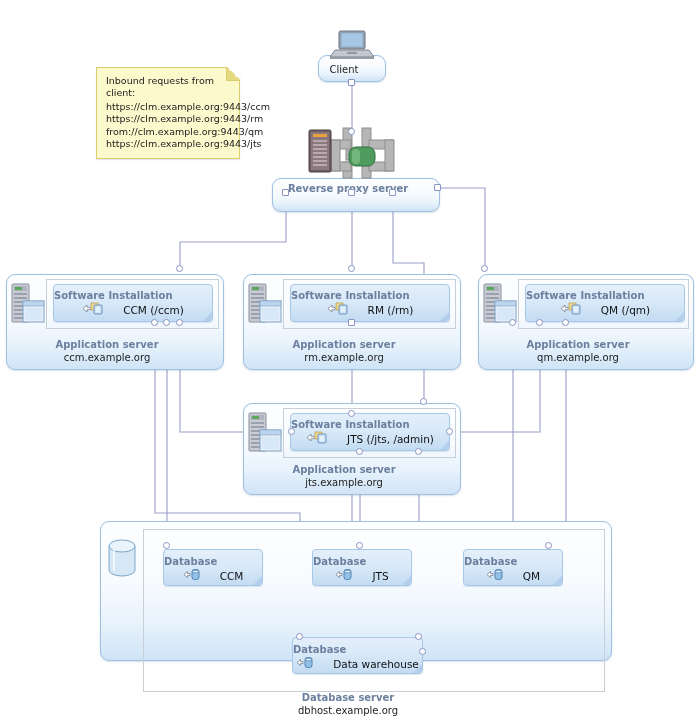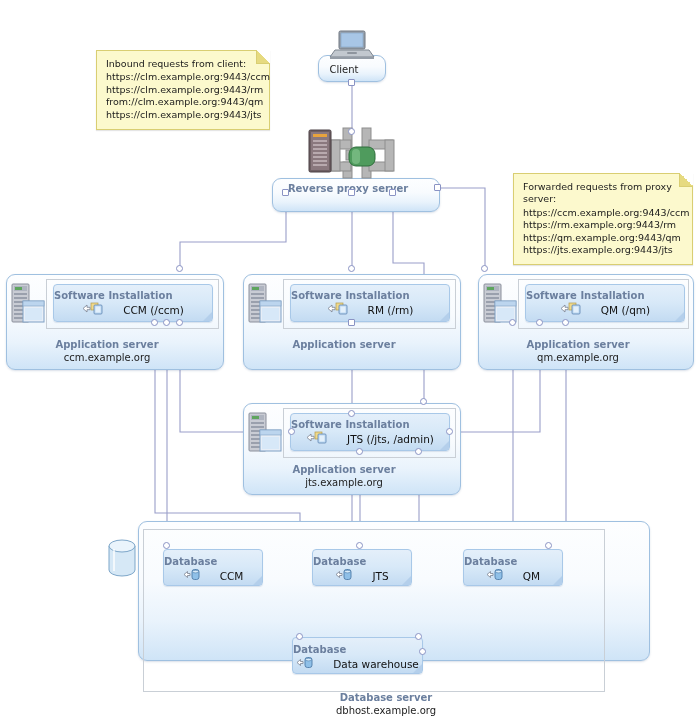--- a/index.html
+++ b/index.html
@@ -166,37 +166,29 @@
       <path d="M566,322 L566,651 L423,651"></path>
 
       <path d="M360,470 L360,545"></path>
 
       <path d="M419,470 L419,636"></path>
 
       <path d="M155,322 L155,513 L300,513 L300,636"></path>
     </g>
   </svg>
 
-  <div class="node note" style="left:96px; top:50px; width:174px;">
+  <div class="node note" style="left:96px; top:67px; width:144px;">
     <div class="fold"></div>
     <div class="note-title">Inbound requests from client:</div>
     <div class="note-url">https://clm.example.org:9443/ccm</div>
     <div class="note-url">https://clm.example.org:9443/rm</div>
     <div class="note-url">from://clm.example.org:9443/qm</div>
     <div class="note-url">https://clm.example.org:9443/jts</div>
   </div>
 
-  <div class="node note" style="left:513px; top:173px; width:180px;">
-    <div class="fold"></div>
-    <div class="note-title">Forwarded requests from proxy server:</div>
-    <div class="note-url">https://ccm.example.org:9443/ccm</div>
-    <div class="note-url">https://rm.example.org:9443/rm</div>
-    <div class="note-url">https://qm.example.org:9443/qm</div>
-    <div class="note-url">https://jts.example.org:9443/jts</div>
-  </div>
 
   <div class="node host" style="left:318px; top:55px; width:68px; height:27px;">
     <div class="host-caption" style="top:6px;">
       <span class="host-fqdn">Client</span>
     </div>
   </div>
   <div class="node host-icon" style="left:327px; top:30px;">
     <svg width="50" height="32" viewBox="0 0 50 32">
       <rect x="12" y="1" width="26" height="18" rx="1.5" fill="#9aa3ad" stroke="#6e7681" stroke-width="1"></rect>
       <rect x="14" y="3" width="22" height="14" fill="#a8c6e6" stroke="#7fa0c4" stroke-width="0.6"></rect>
@@ -284,20 +276,21 @@
         </svg>
       </span>
       <span>CCM (/ccm)</span>
     </div>
     <div class="corner"></div>
   </div>
 
   <div class="node host" style="left:243px; top:274px; width:218px; height:96px;">
     <div class="host-caption" style="top:64px;">
       <div class="host-role">Application server</div>
+      <div class="host-fqdn">rm.example.org</div>
     </div>
   </div>
   <div class="node inner-frame" style="left:283px; top:279px; width:173px; height:50px;"></div>
   <div class="node host-icon" style="left:248px; top:283px;">
     <svg width="34" height="42" viewBox="0 0 34 42">
       <rect x="1" y="1" width="17" height="38" rx="1" fill="#c9ccd4" stroke="#8b909c" stroke-width="1"></rect>
       <rect x="3" y="3" width="13" height="5" fill="#aeb4c0"></rect>
       <rect x="4" y="4" width="7" height="3" fill="#5ea55e"></rect>
       <g fill="#9aa0ad">
         <rect x="3" y="10" width="13" height="2"></rect>
@@ -406,21 +399,21 @@
           <rect x="9" y="1" width="7" height="7" fill="#f0d98a" stroke="#b29a4e" stroke-width="0.7"></rect>
           <rect x="12" y="3" width="8" height="9" rx="1" fill="#bcd9f2" stroke="#5f87b3" stroke-width="0.8"></rect>
           <rect x="13.5" y="4.5" width="5" height="6" fill="#e3f0fb"></rect>
         </svg>
       </span>
       <span>JTS (/jts, /admin)</span>
     </div>
     <div class="corner"></div>
   </div>
 
-  <div class="node host" style="left:100px; top:521px; width:512px; height:140px;margin-left:38px;">
+  <div class="node host" style="left:100px; top:521px; width:512px; height:140px;">
     <div class="host-caption" style="top:170px;">
       <div class="host-role">Database server</div>
       <div class="host-fqdn">dbhost.example.org</div>
     </div>
   </div>
   <div class="node inner-frame" style="left:143px; top:529px; width:462px; height:163px;"></div>
   <div class="node host-icon" style="left:106px; top:537px;">
     <svg width="32" height="42" viewBox="0 0 32 42">
       <path d="M3,9 L3,33 A13,6 0 0 0 29,33 L29,9 Z" fill="#d6e8f6" stroke="#7da6c9" stroke-width="1"></path>
       <ellipse cx="16" cy="9" rx="13" ry="6" fill="#eaf4fc" stroke="#7da6c9" stroke-width="1"></ellipse>

